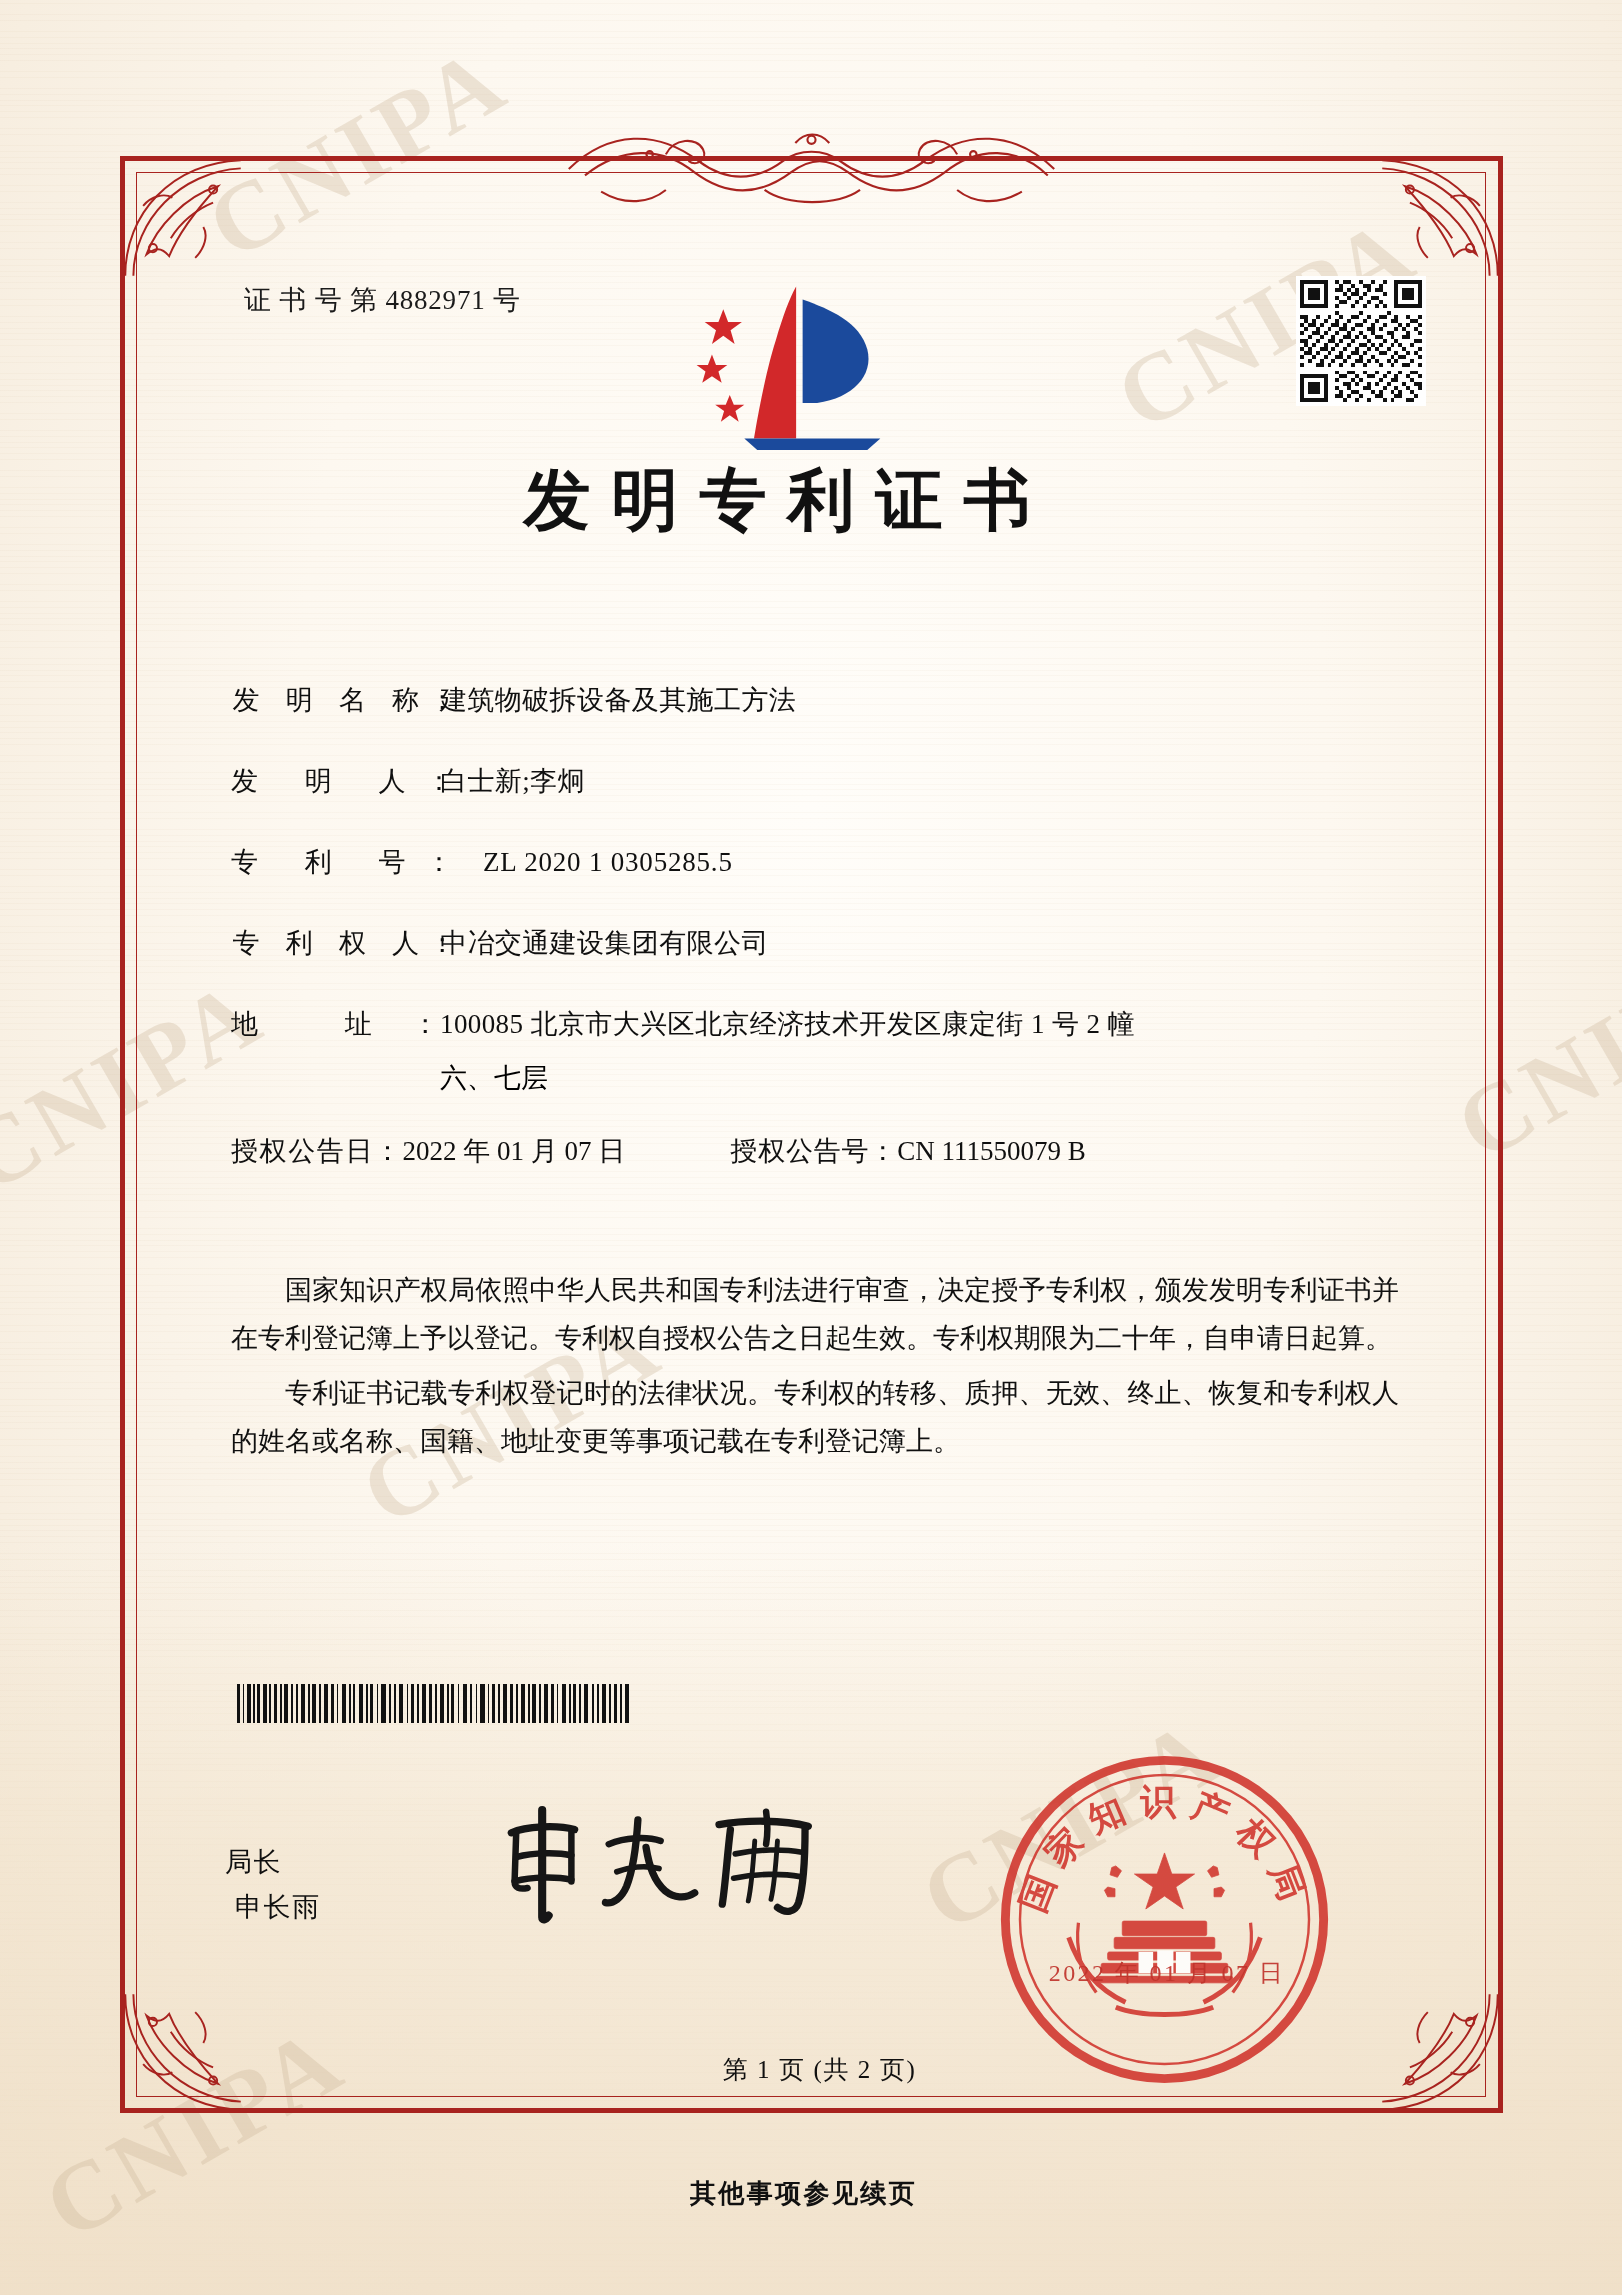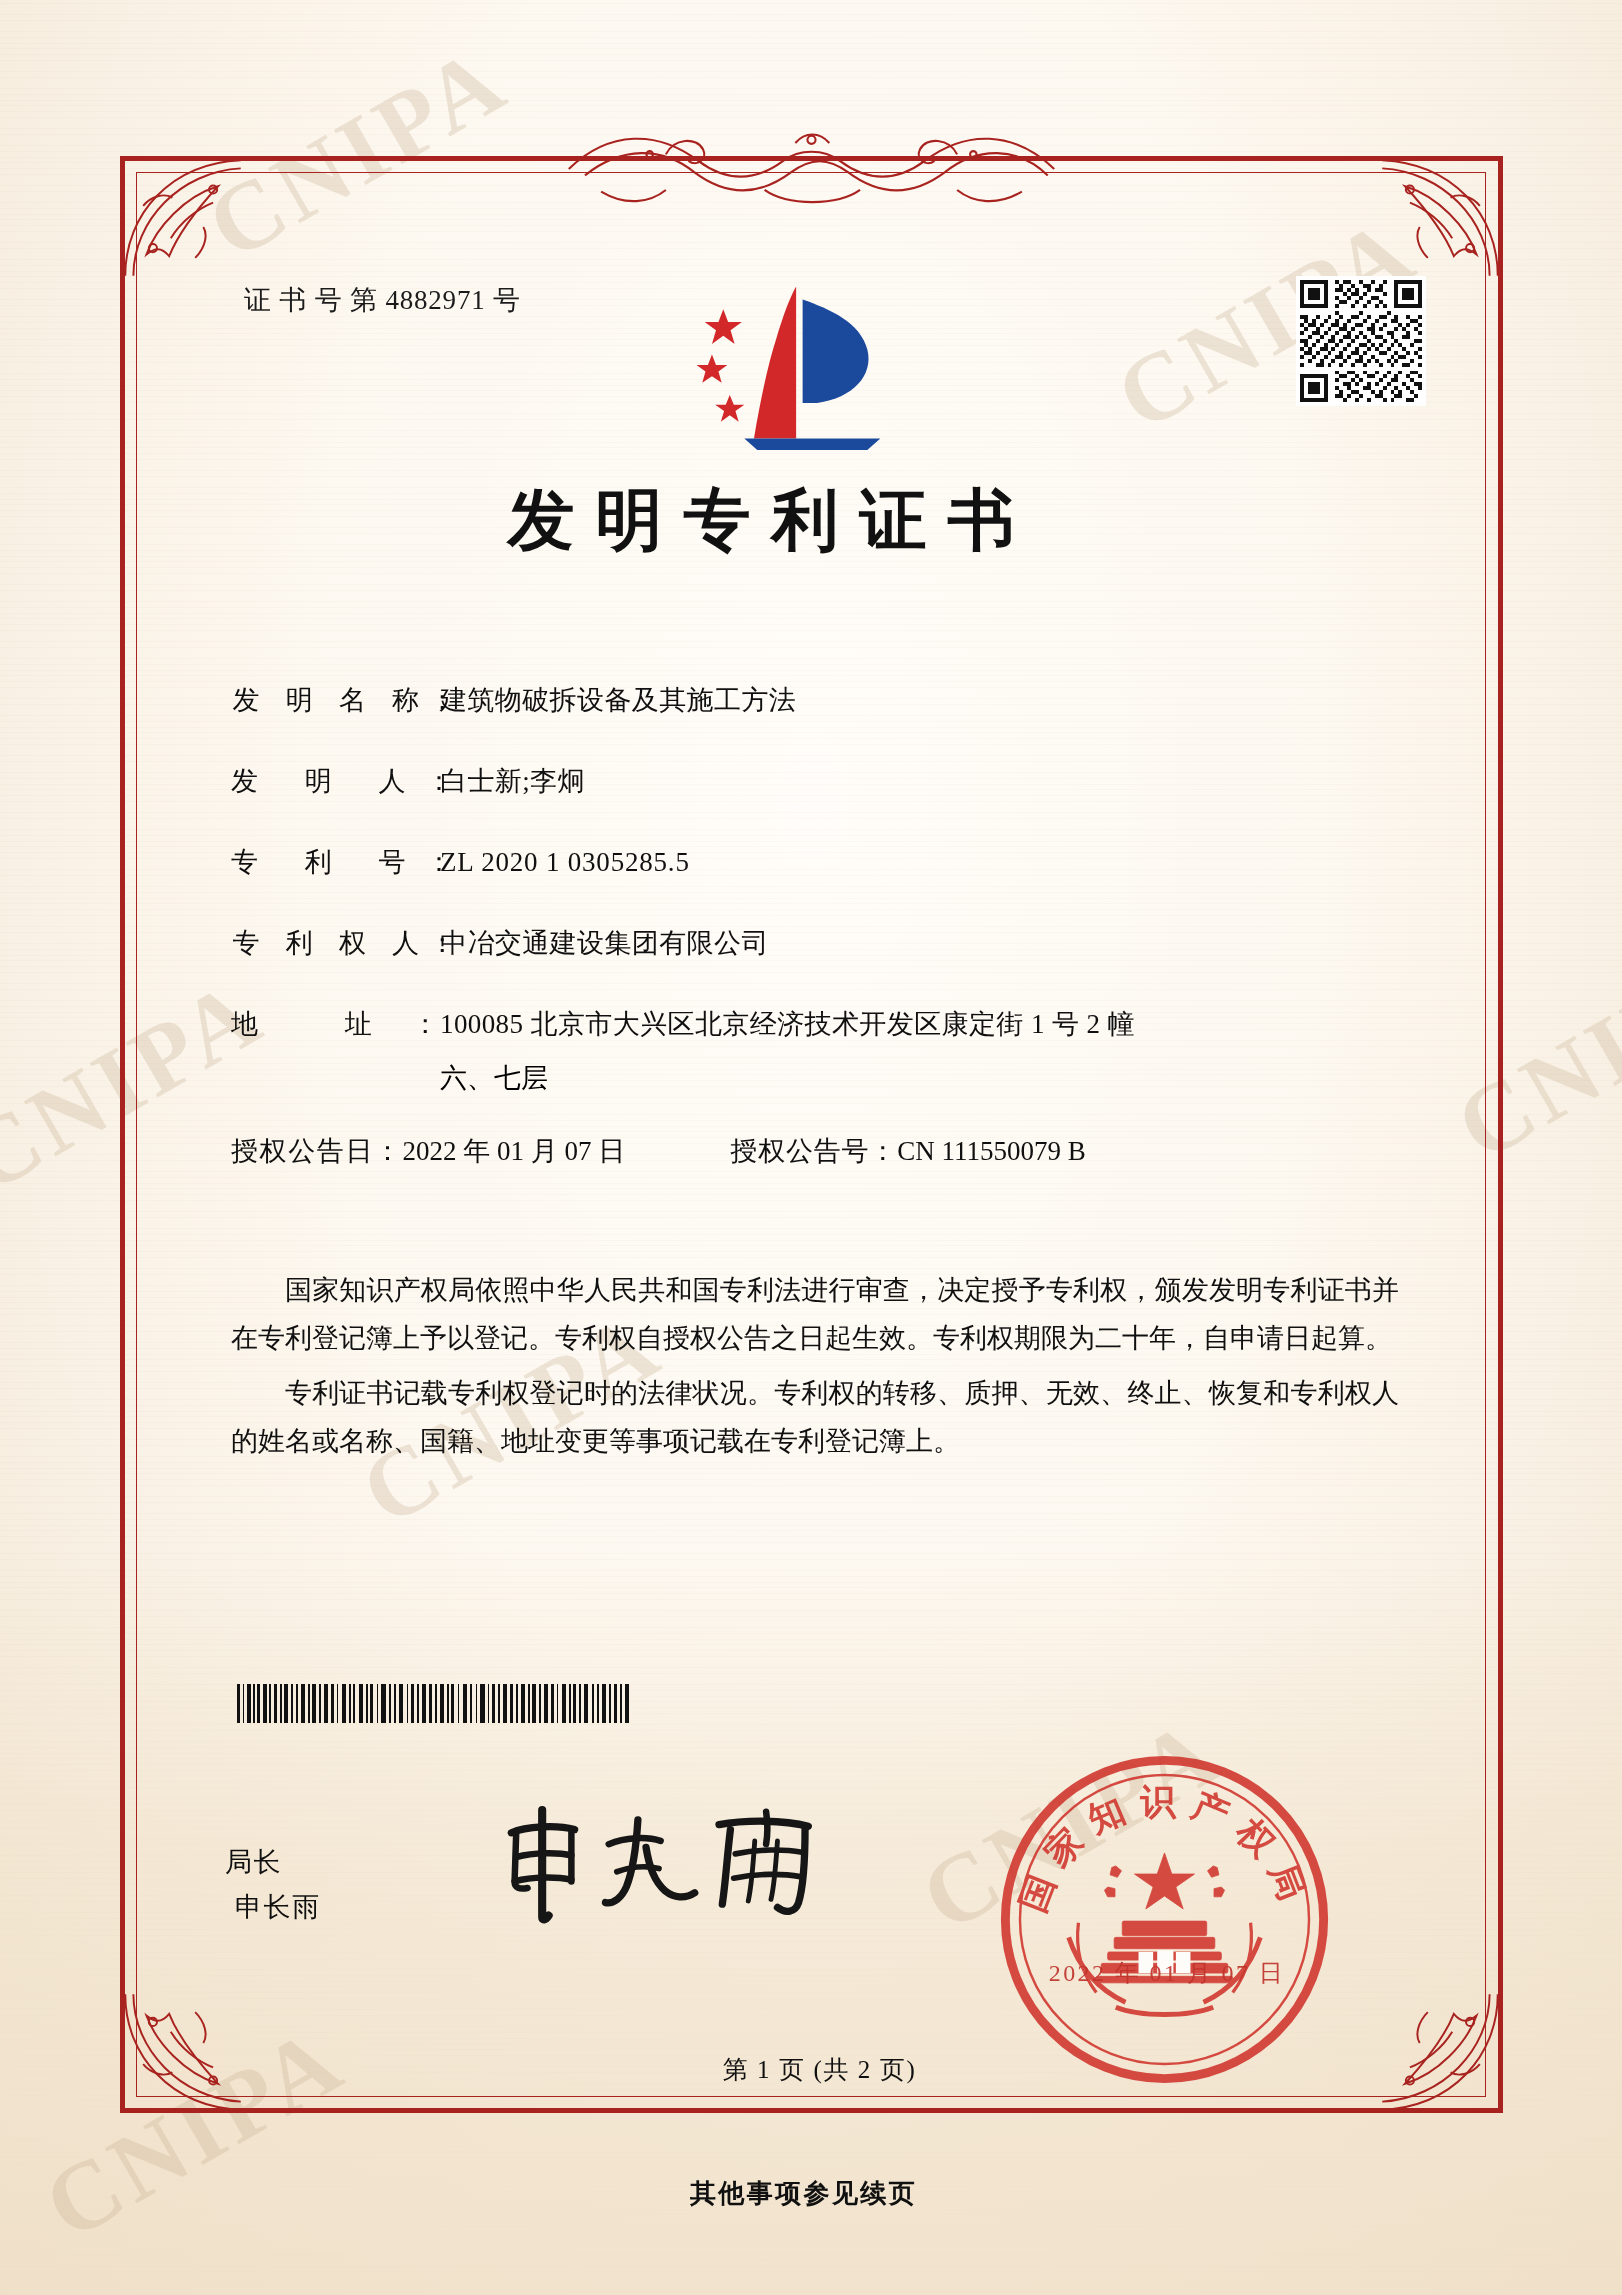--- a/index.html
+++ b/index.html
@@ -106,29 +106,30 @@
     width: 235px; height: 174px;
   }
   #qr-code {
     position: absolute;
     left: 1296px; top: 276px;
     width: 130px; height: 130px;
     background: #ffffff;
   }
   #main-title {
     position: absolute;
-    left: 0; top: 475px;
+    left: 0; top: 455px;
     width: 1522px;
     text-align: center;
     font-size: 67px;
     font-weight: 700;
     letter-spacing: 21px;
     text-indent: 21px;
     color: #111111;
     font-family: "Liberation Serif", "DejaVu Serif", serif;
+    padding-left: 16px;
   }
 
   
   #fields {
     position: absolute;
     left: 231px; top: 682px;
     width: 1185px;
   }
   .field-row {
     display: flex;
@@ -141,21 +142,21 @@
   }
   .field-label {
     width: 209px;
     display: inline-block;
     letter-spacing: 0px;
   }
   .lbl-spread-5 { letter-spacing: 9.7px; text-indent: 1.6px; }
   .lbl-spread-4 { letter-spacing: 20px; }
   .lbl-spread-3 { letter-spacing: 40px; }
   .field-value { letter-spacing: 0.4px; }
-  .field-value.mono-ish { letter-spacing: 0.8px; }
+  .field-value.mono-ish { letter-spacing: 0.8px; margin-left: 43px; }
   .addr-second {
     display: block;
     margin-left: 209px;
     font-size: 27px;
     line-height: 42px;
     margin-top: 4.9px;
   }
   #row-address { margin-bottom: 14.6px; }
 
   #row-grant {

